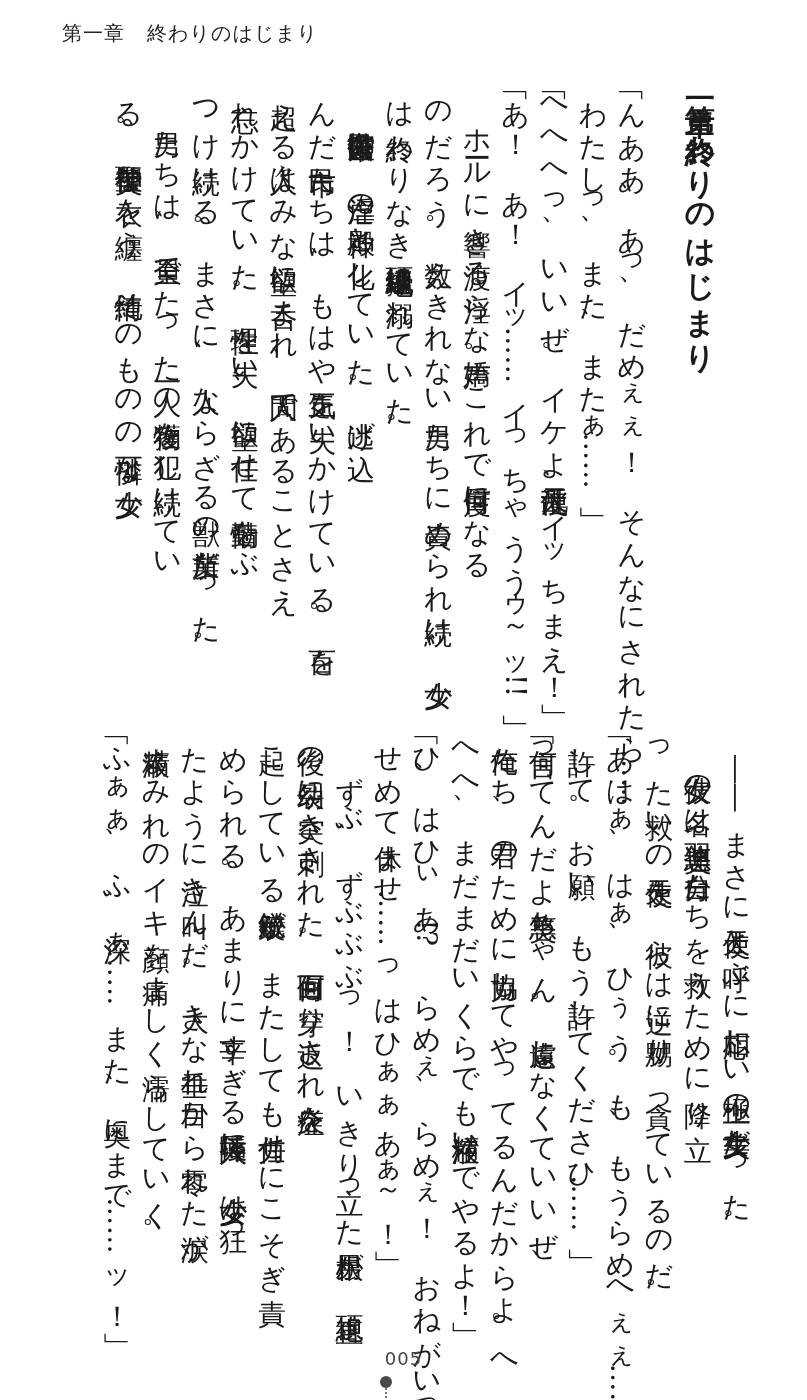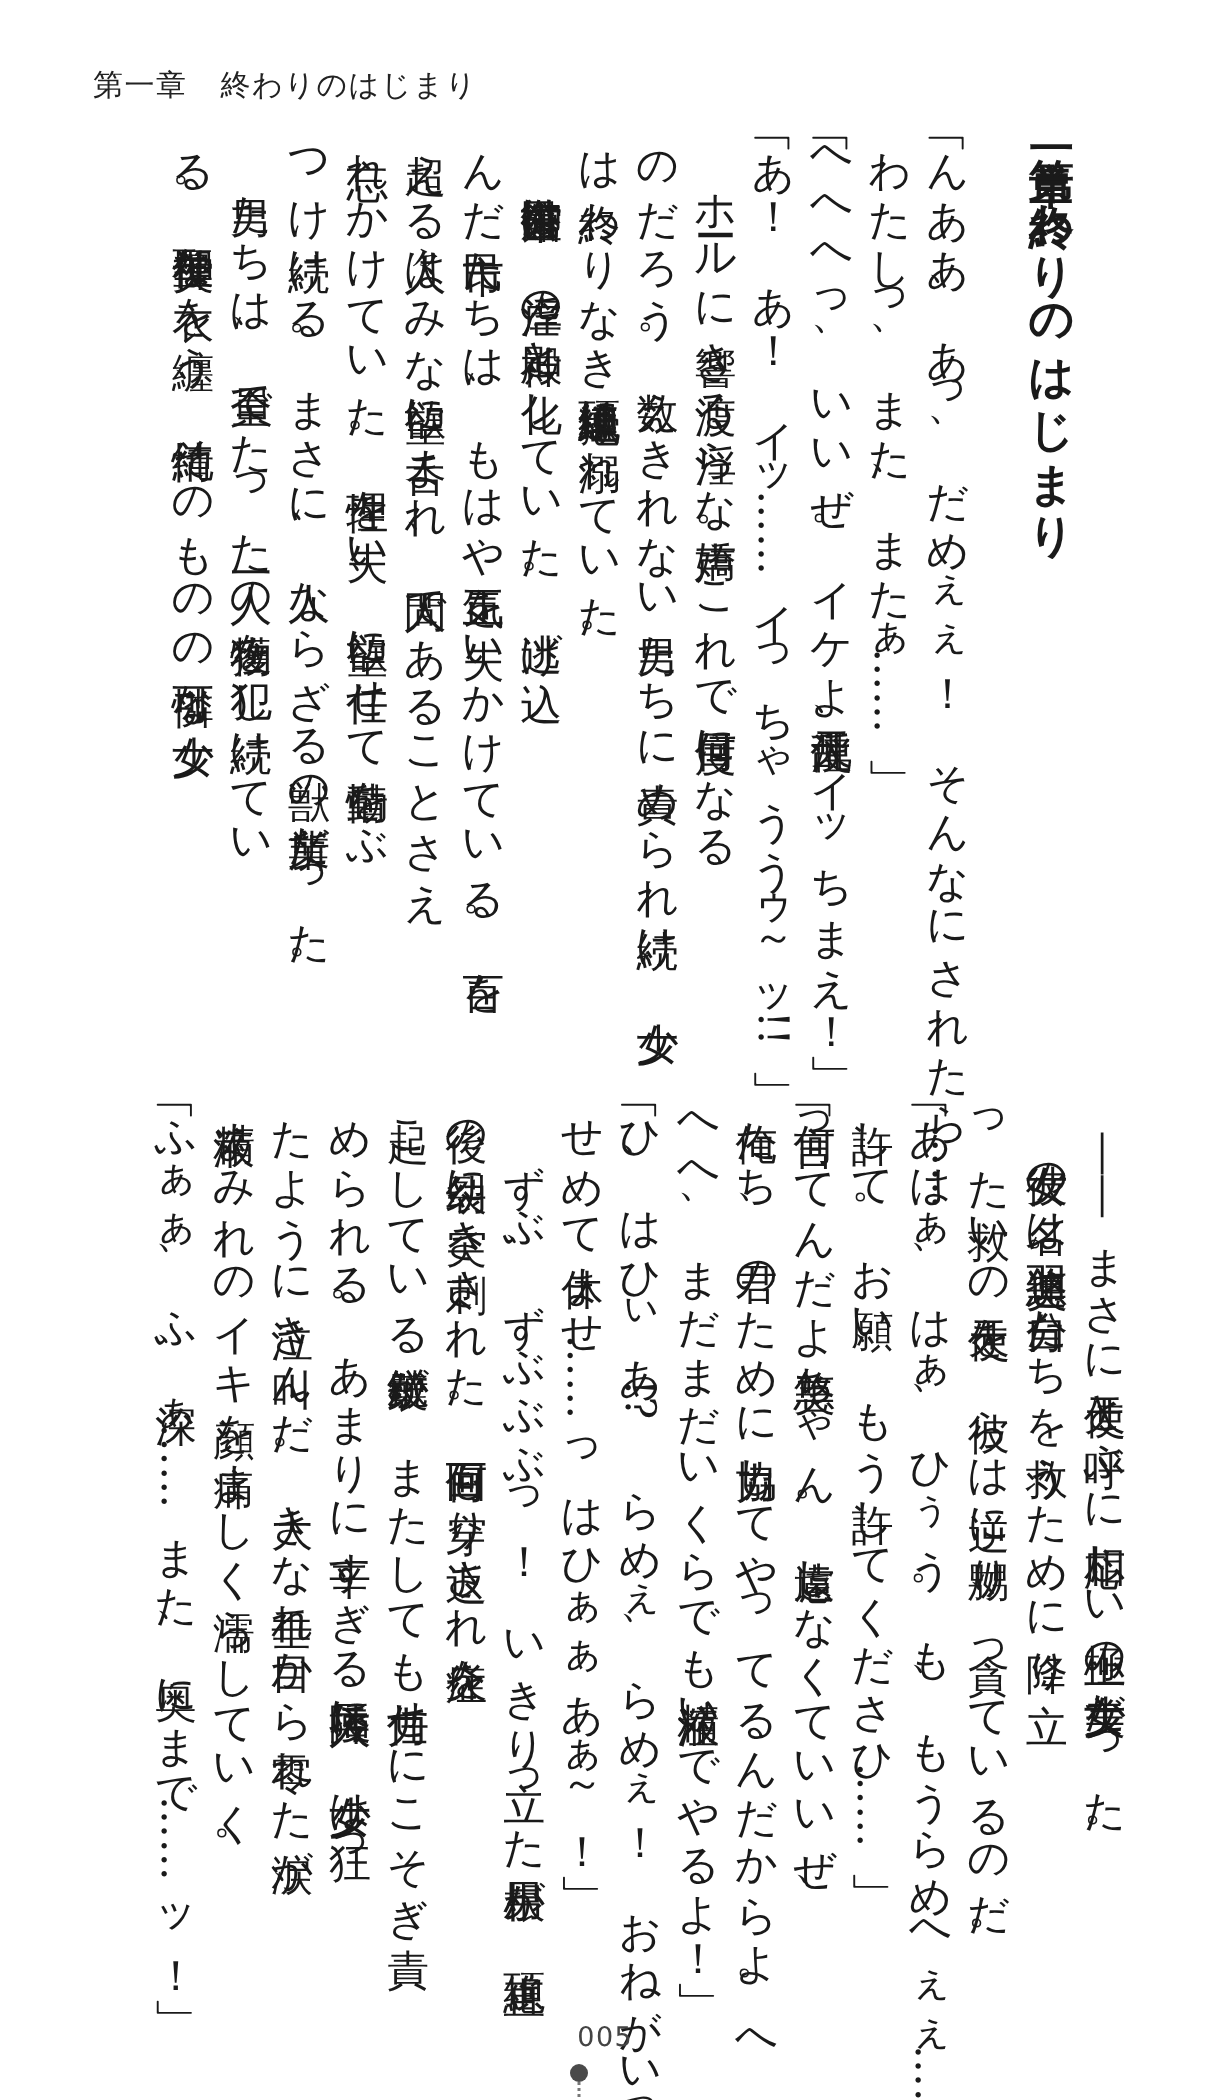--- a/index.html
+++ b/index.html
@@ -1,18 +1,18 @@
 <!DOCTYPE html>
 <html><head>
 <meta charset="utf-8">
 <style>
   html, body { margin:0; padding:0; background:#ffffff; }
   body { width:807px; height:1400px; position:relative; overflow:hidden;
          font-family:"DejaVu Serif", "Liberation Serif", serif; color:#1a1a1a; }
-  .running-head { position:absolute; left:62px; top:43px; font-size:20px; letter-spacing:1px; color:#222; }
+  .running-head { position:absolute; left:62px; top:20px; font-size:20px; letter-spacing:1px; color:#222; }
   .running-head .gap { display:inline-block; width:22px; }
   .block { position:absolute; writing-mode:vertical-rl; font-size:28px; line-height:38.7px; letter-spacing:0.5px; }
   .block-top { right:88px; top:82px; height:600px; }
   .block-bottom { right:52px; top:727px; height:600px; }
   .line { display:block; white-space:pre; }
   .chapter-title { font-family:"DejaVu Sans", "Liberation Sans", sans-serif; font-weight:bold; font-size:30px; margin-left:30px; margin-top:0; }
   .chapter-title .gap { display:inline-block; height:30px; }
   .indent { padding-top:28px; }
   .folio { position:absolute; left:0; width:807px; top:1348px; text-align:center;
            font-family:"DejaVu Sans", "Liberation Sans", sans-serif; font-size:18px; color:#444; letter-spacing:1px; }

